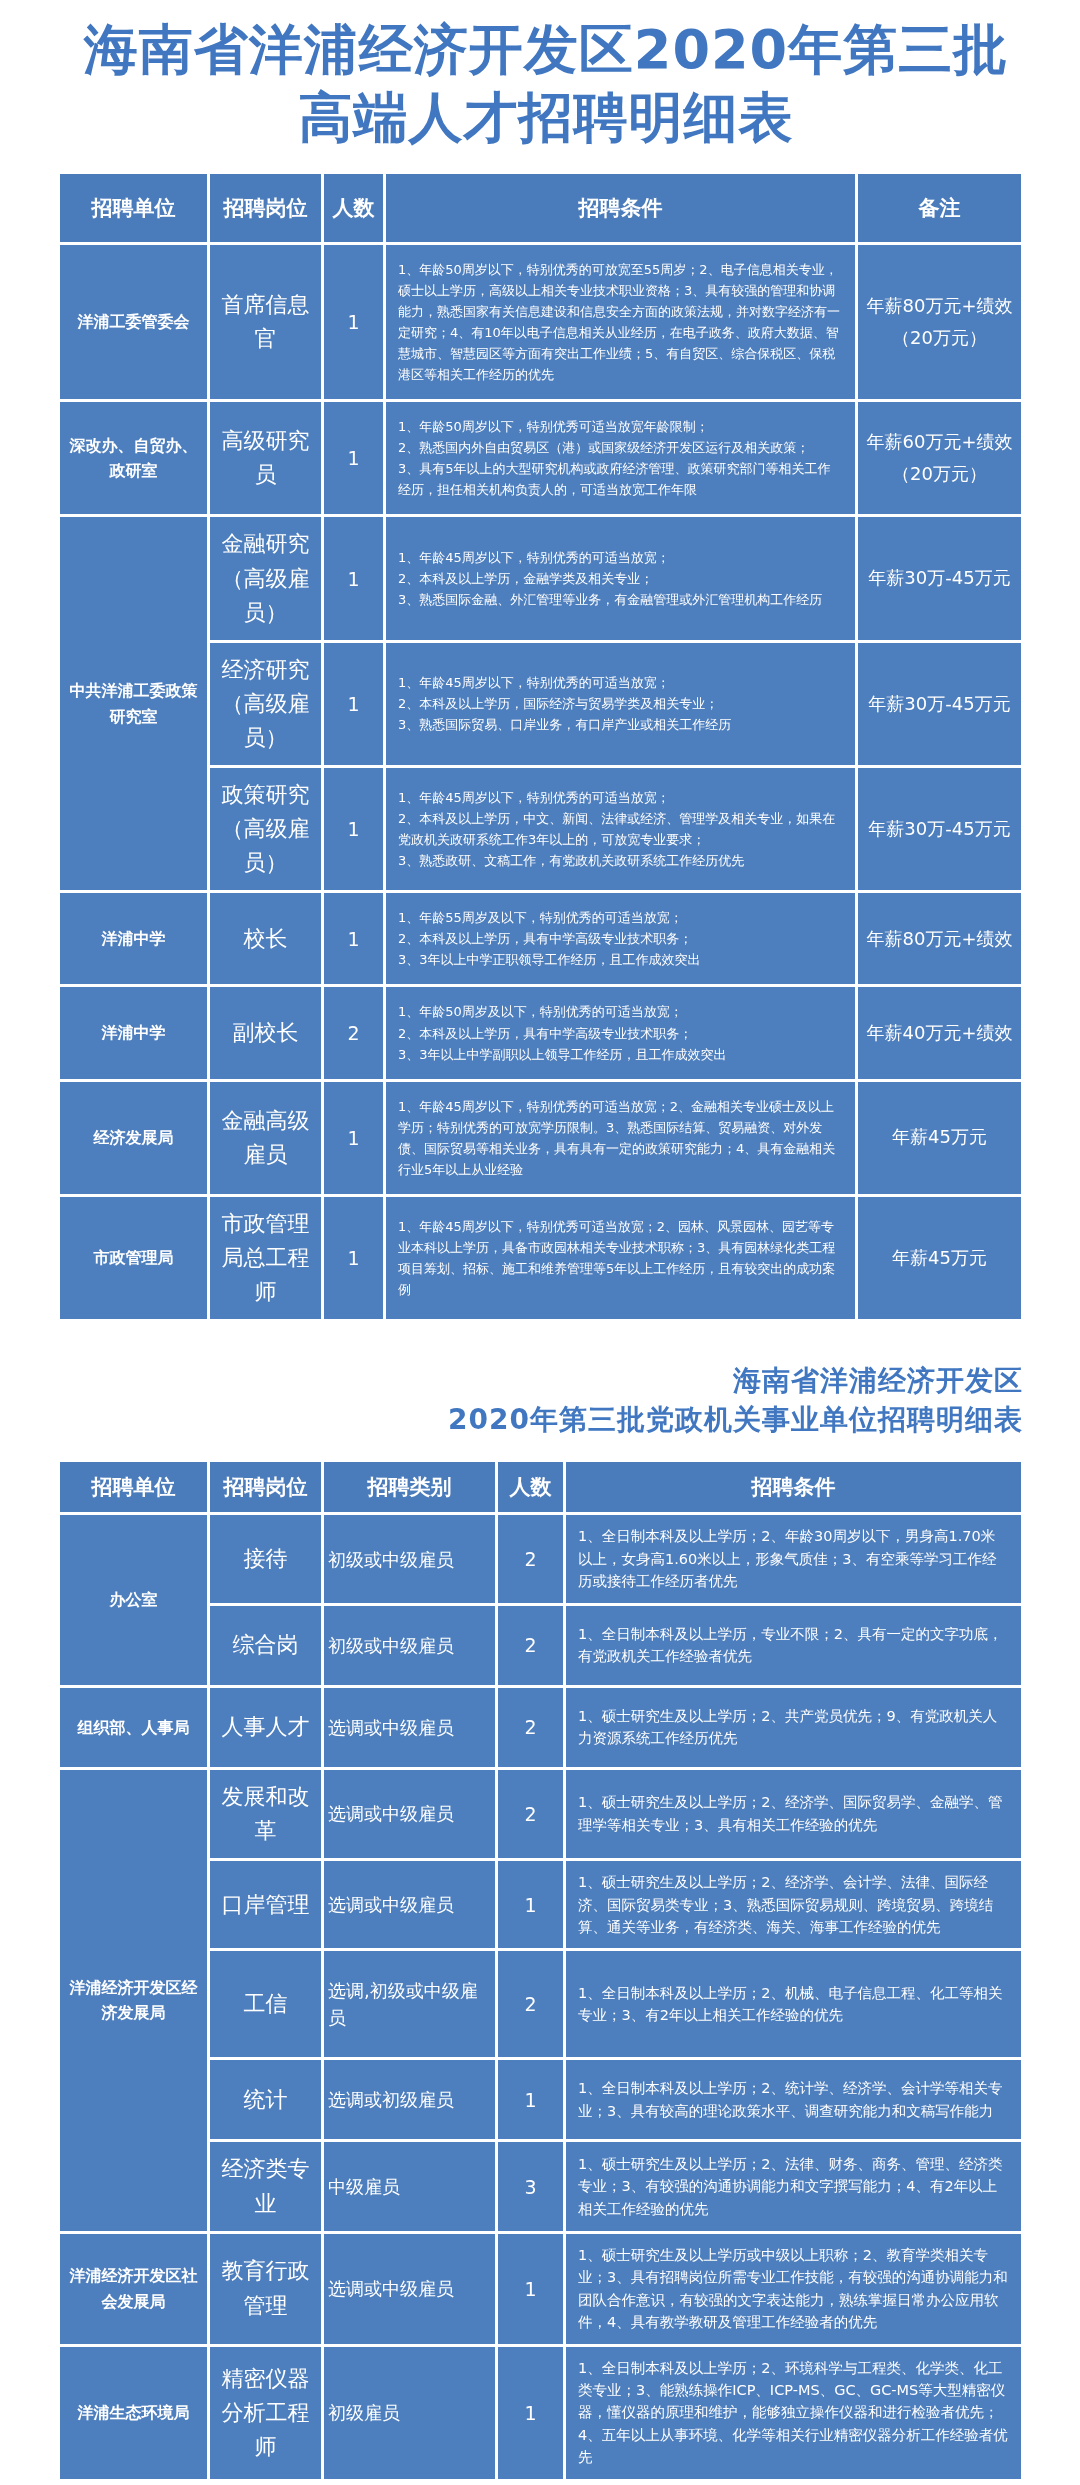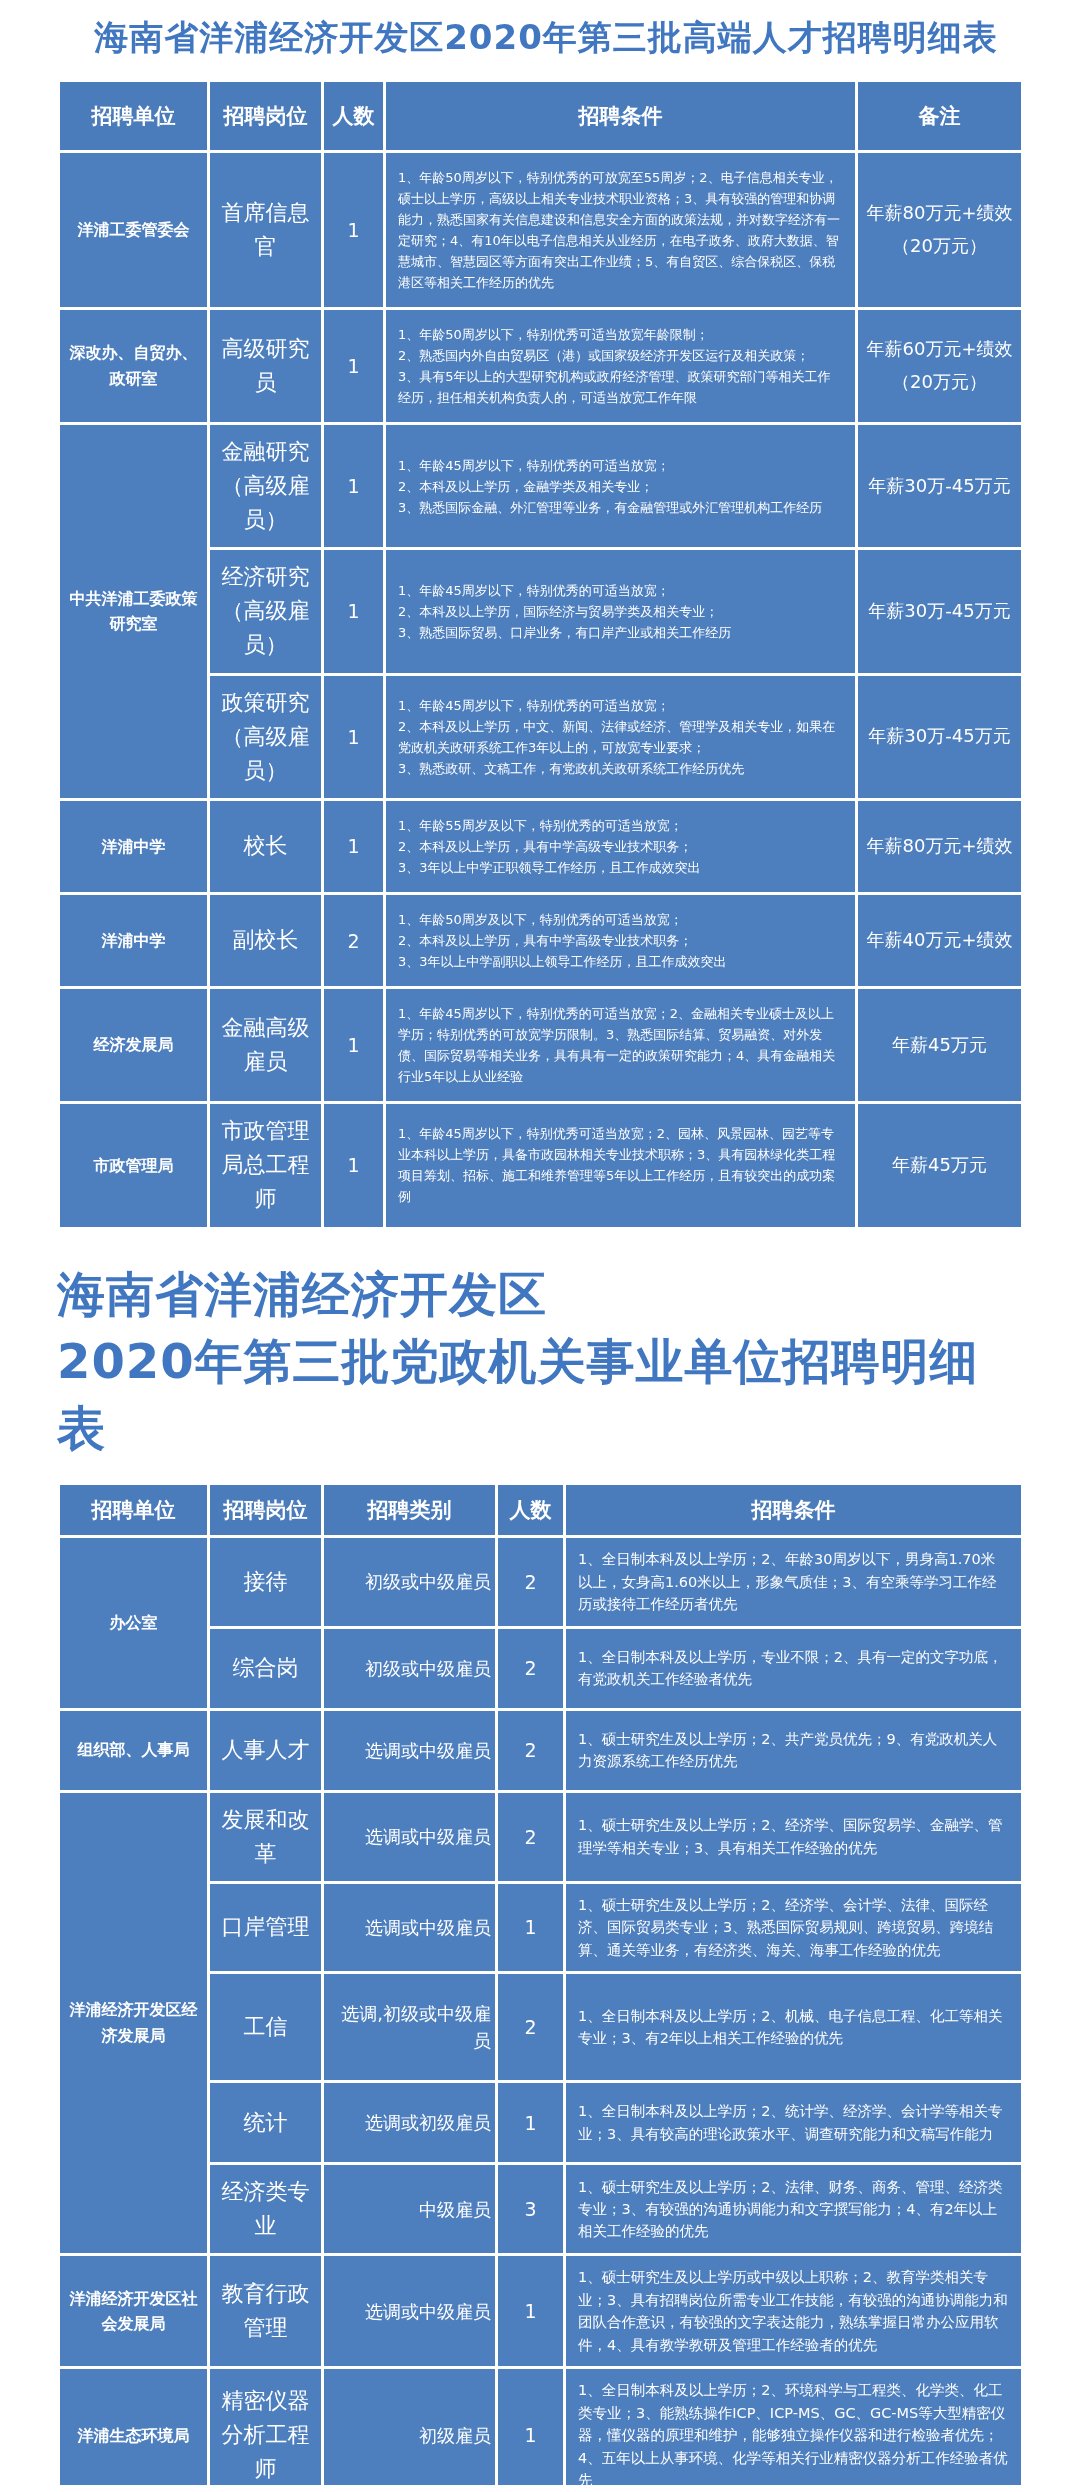--- a/index.html
+++ b/index.html
@@ -11,35 +11,35 @@
   *{box-sizing:border-box;margin:0;padding:0;}
   html,body{background:#ffffff;}
   body{
     width:1080px;
     font-family:"DejaVu Sans","Liberation Sans",sans-serif;
     color:#ffffff;
   }
   .page{width:1080px;padding:10px 57px 30px 57px;background:#fff;}
   .main-title{
     color:var(--title-blue);
-    font-size:34px;
+    font-size:54px;
     font-weight:800;
     text-align:center;
     letter-spacing:1px;
     line-height:1.25;
     margin:6px 0 20px 12px;
   }
   .second-title{
     color:var(--title-blue);
-    font-size:48px;
+    font-size:28px;
     font-weight:800;
-    text-align:left;
+    text-align:right;
     letter-spacing:1px;
     line-height:1.4;
-    margin:31px 0 20px 0;
+    margin:39px 0 20px 0;
   }
   table{
     border-collapse:collapse;
     table-layout:fixed;
     width:964px;
   }
   th,td{
     border:3px solid var(--border-w);
     vertical-align:middle;
     word-break:break-all;
@@ -63,21 +63,21 @@
   }
   td.pos{
     font-size:22px;
     text-align:center;
     padding:10px 6px;
     line-height:1.55;
     font-weight:400;
   }
   td.cat{
     font-size:18px;
-    text-align:right;
+    text-align:left;
     padding:26px 4px;
     line-height:1.5;
   }
   td.cnt{
     font-size:19px;
     text-align:center;
     padding:10px 2px;
   }
   td.cond{
     font-size:13px;

